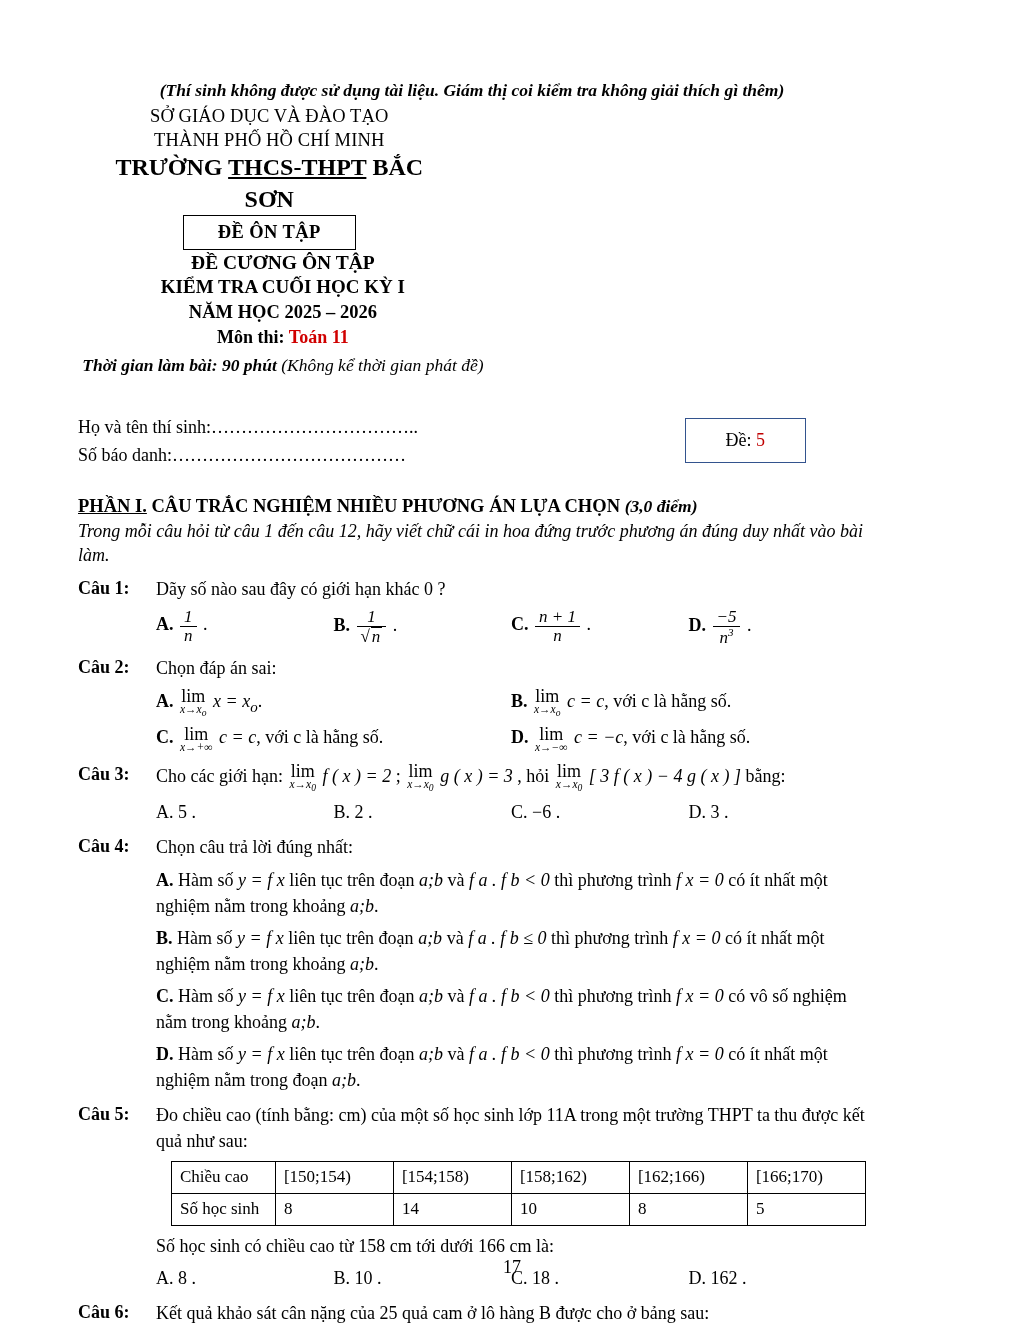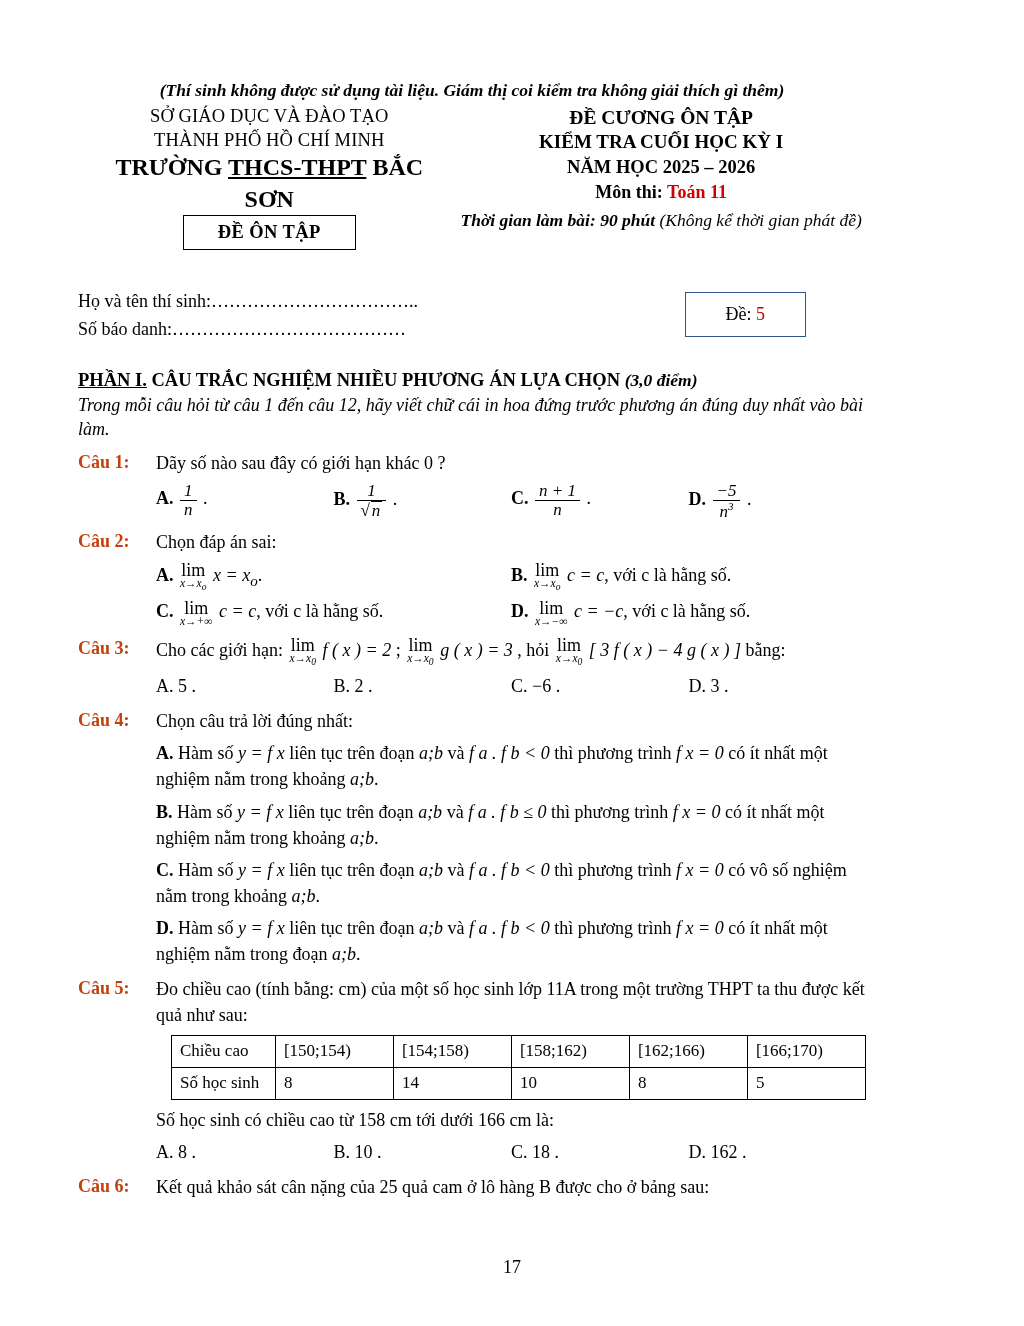--- a/index.html
+++ b/index.html
@@ -27,20 +27,21 @@
     font-weight: bold;
     font-size: 17.5px;
     margin: 0 0 4px 0;
   }
   
   .header {
     display: flex;
     justify-content: space-between;
     align-items: flex-start;
     margin-top: 2px;
+    flex-direction: column;
   }
   .hdr-left {
     width: 46%;
     text-align: center;
     padding-left: 10px;
   }
   .hdr-right {
     width: 52%;
     text-align: center;
   }
@@ -128,21 +129,21 @@
     line-height: 1.34;
     margin-top: 2px;
   }
   
   .q {
     display: flex;
     margin-top: 9px;
     font-size: 18px;
   }
   .q-label {
-    color: #c2410c;
+    color: #000000;
     font-weight: bold;
     width: 78px;
     flex: 0 0 78px;
     line-height: 1.4;
   }
   .q-body {
     flex: 1 1 auto;
     line-height: 1.45;
   }
   .opt-row {

